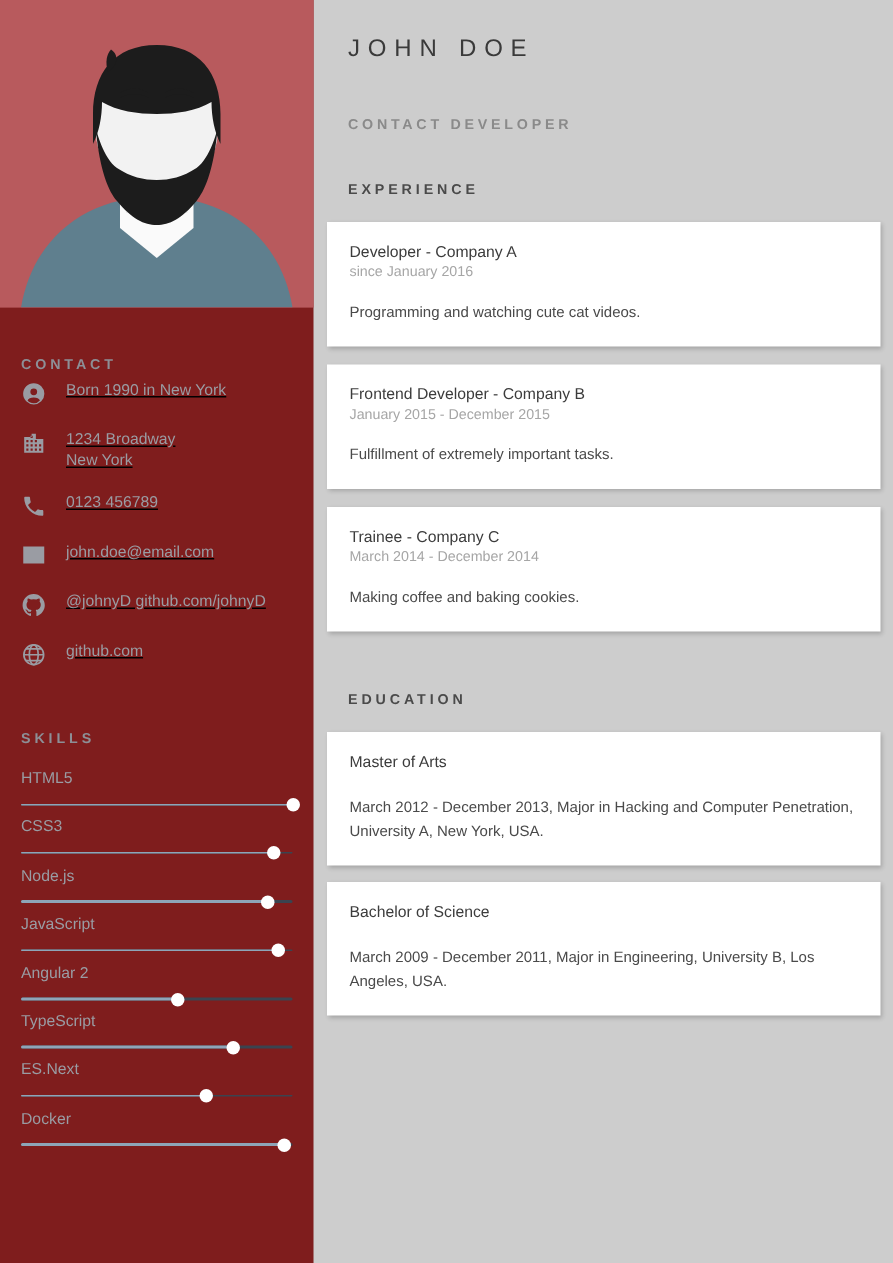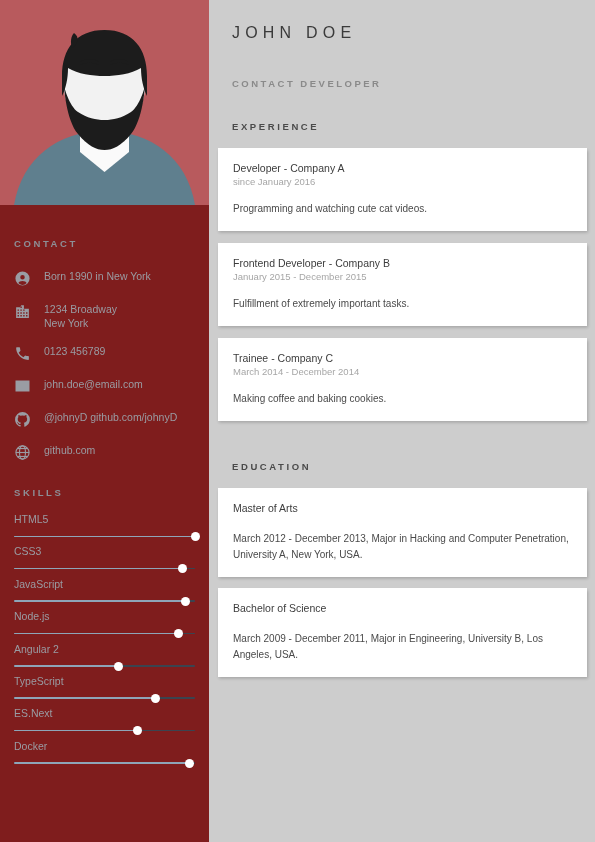--- a/index.html
+++ b/index.html
@@ -56,22 +56,23 @@
     letter-spacing: 2.6px;
     font-weight: bold;
   }
   #contact-title { top: 238px; }
   #skills-title  { top: 487px; }
 
   
   #contact-list {
     position: absolute;
     left: 0;
-    top: 268px;
+    top: 252px;
     width: 209px;
+    text-decoration: underline;
   }
   .contact-row {
     position: relative;
     display: flex;
     align-items: flex-start;
     margin-bottom: 13px;
     padding-left: 11px;
   }
   .contact-icon {
     width: 22px;
@@ -332,34 +333,34 @@
       <div class="skill">
         <span class="skill-label">CSS3</span>
         <div class="skill-bar">
           <div class="skill-track"></div>
           <div class="skill-fill" style="width: 93%;"></div>
           <div class="skill-thumb" style="left: 93%;"></div>
         </div>
       </div>
 
       <div class="skill">
+        <span class="skill-label">Node.js</span>
+        <div class="skill-bar">
+          <div class="skill-track"></div>
+          <div class="skill-fill" style="width: 91%;"></div>
+          <div class="skill-thumb" style="left: 91%;"></div>
+        </div>
+      </div>
+
+      <div class="skill">
         <span class="skill-label">JavaScript</span>
         <div class="skill-bar">
           <div class="skill-track"></div>
           <div class="skill-fill" style="width: 95%;"></div>
           <div class="skill-thumb" style="left: 95%;"></div>
-        </div>
-      </div>
-
-      <div class="skill">
-        <span class="skill-label">Node.js</span>
-        <div class="skill-bar">
-          <div class="skill-track"></div>
-          <div class="skill-fill" style="width: 91%;"></div>
-          <div class="skill-thumb" style="left: 91%;"></div>
         </div>
       </div>
 
       <div class="skill">
         <span class="skill-label">Angular 2</span>
         <div class="skill-bar">
           <div class="skill-track"></div>
           <div class="skill-fill" style="width: 58%;"></div>
           <div class="skill-thumb" style="left: 58%;"></div>
         </div>

